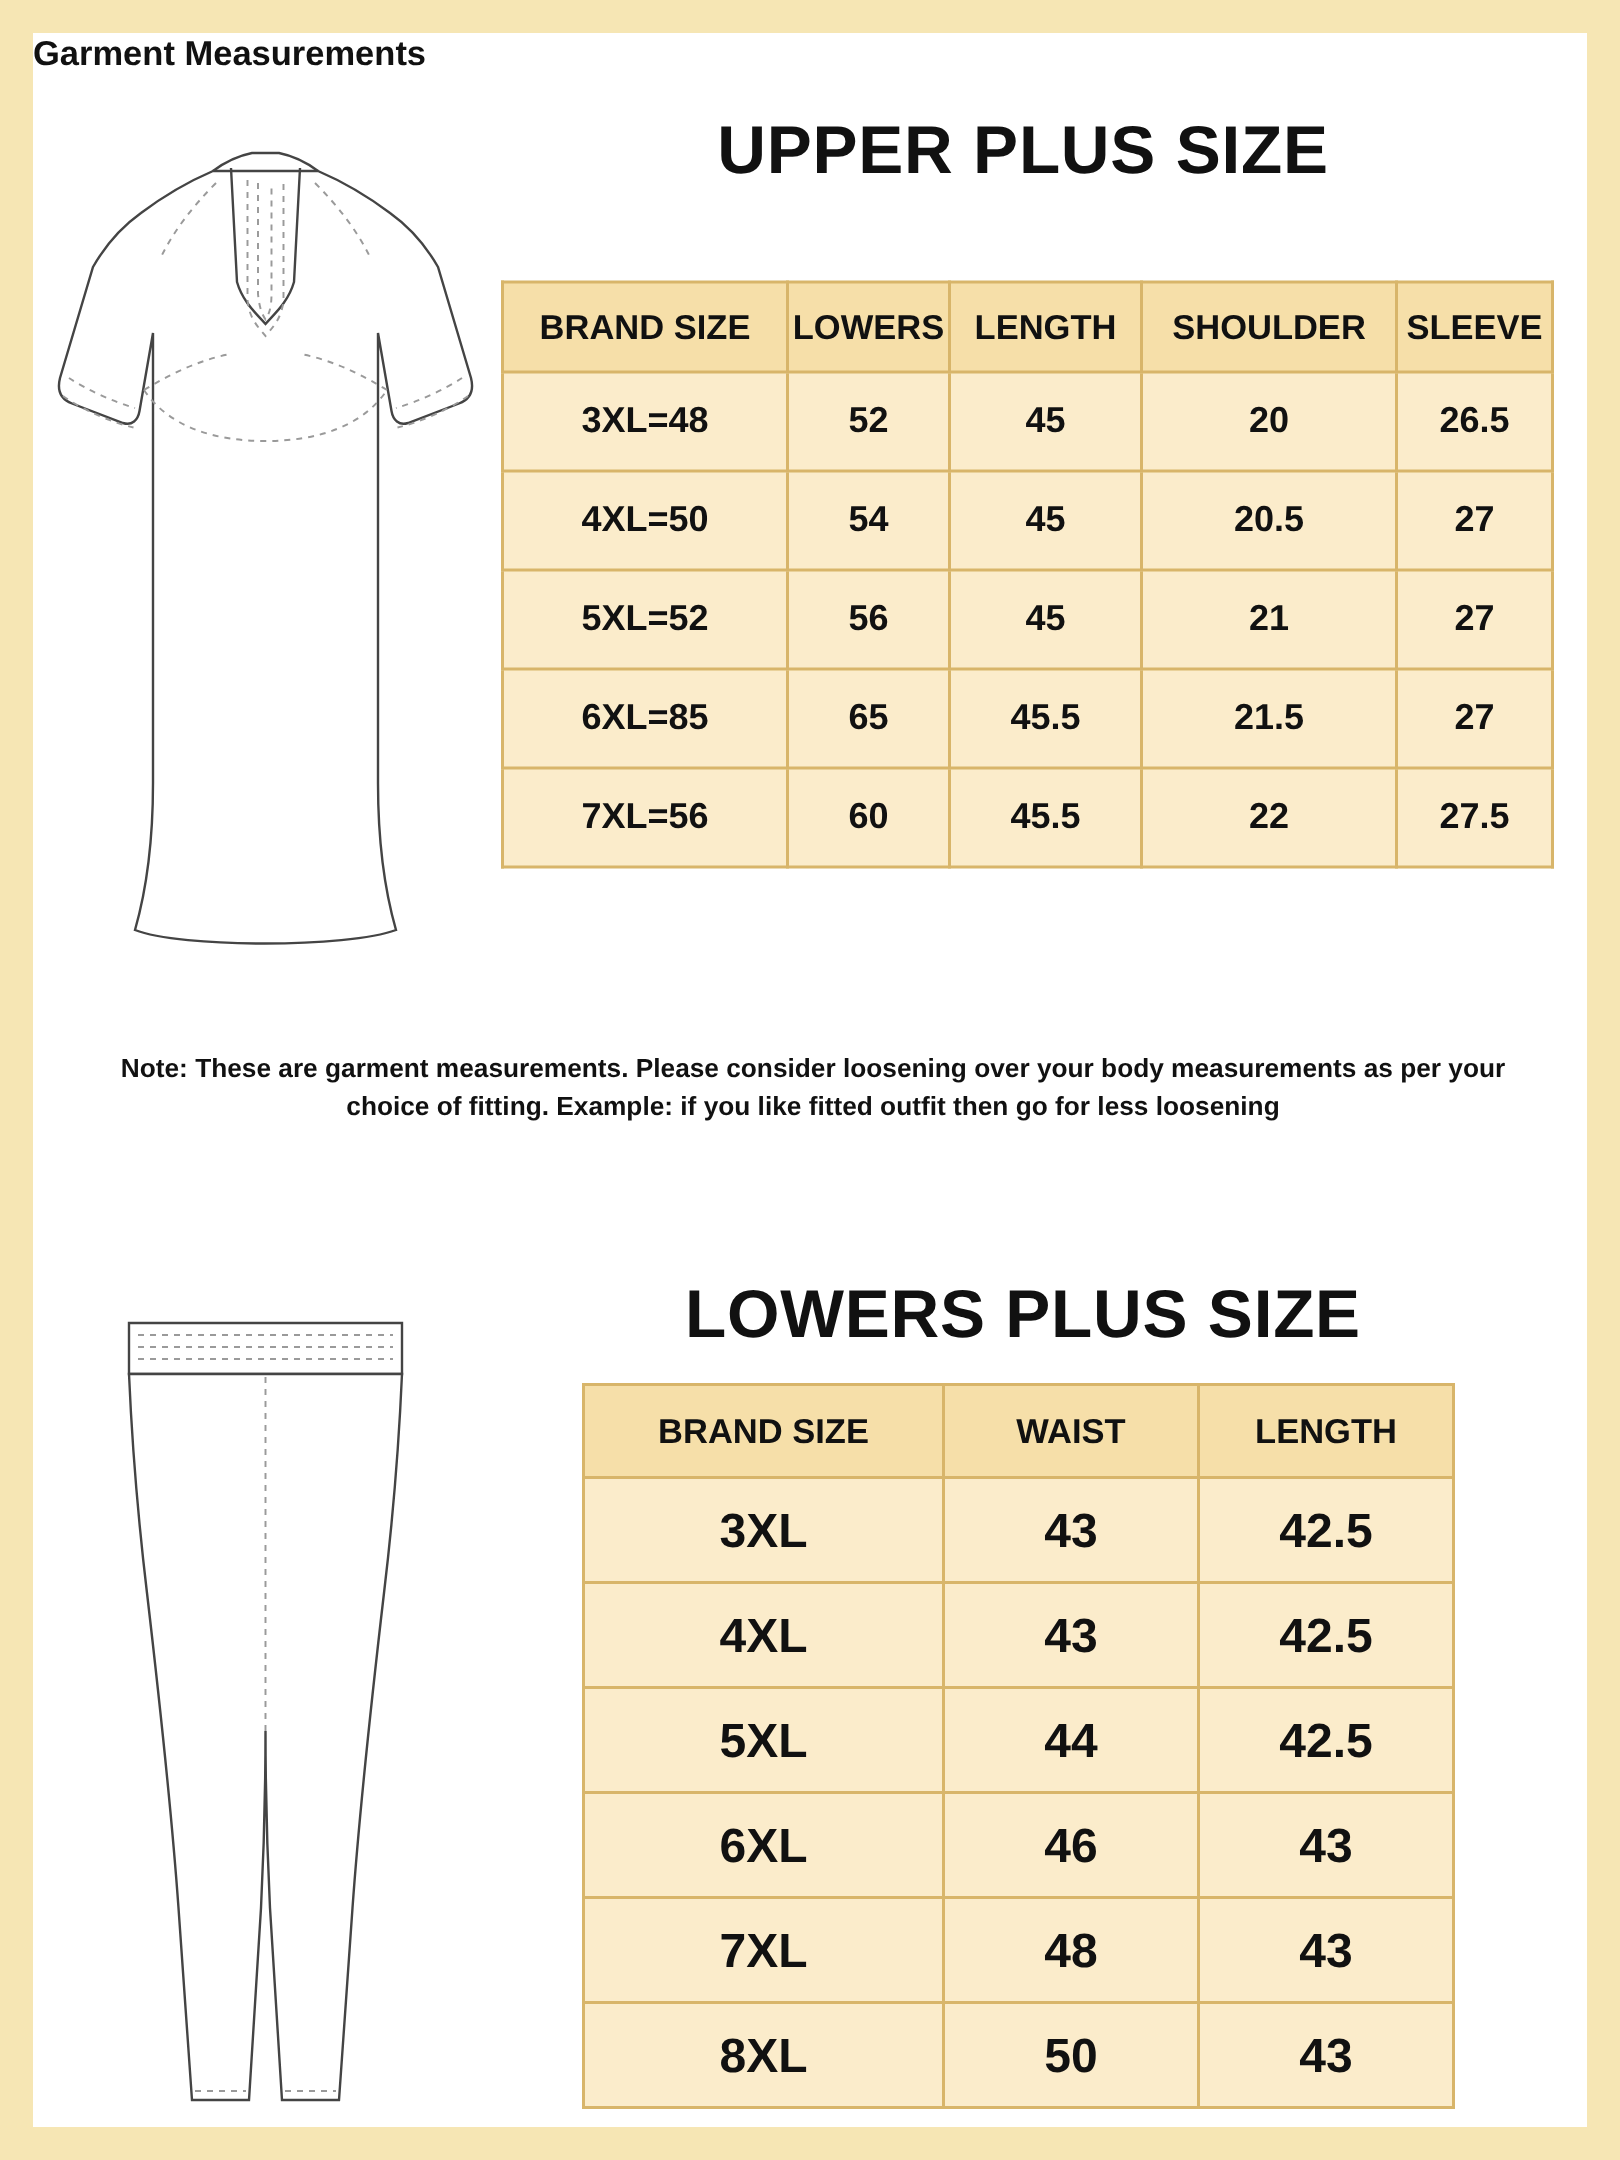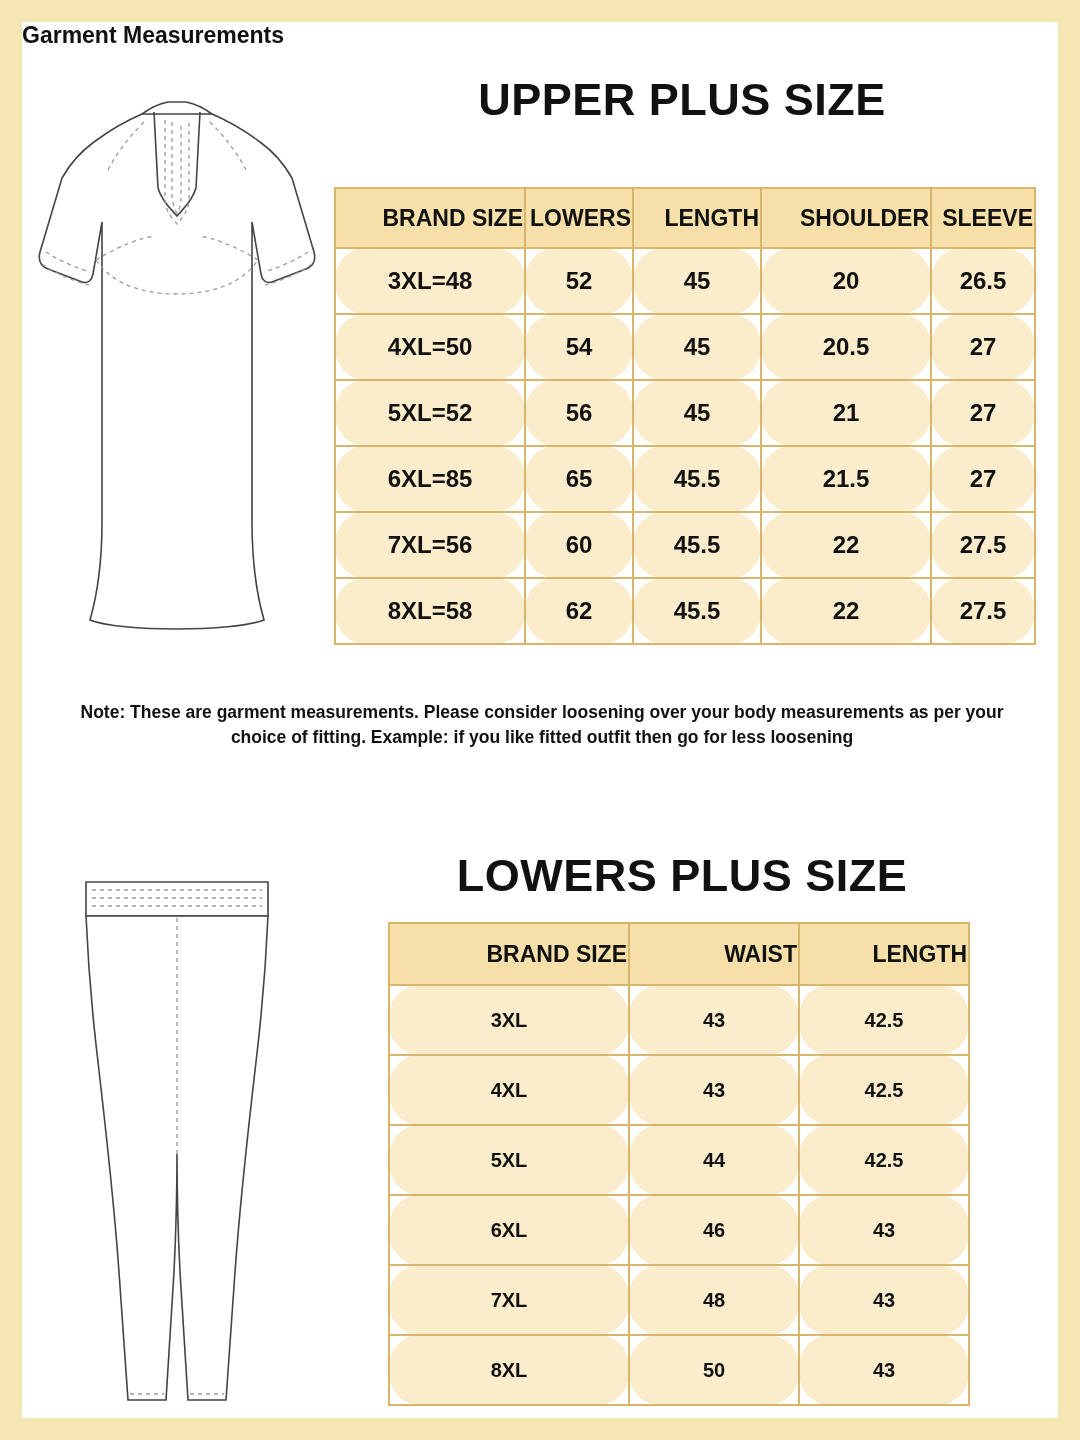--- a/index.html
+++ b/index.html
@@ -62,27 +62,25 @@
   table.size-table td {
     border: 2px solid #d8b56a;
     text-align: center;
     font-weight: bold;
     color: #111111;
   }
   table.size-table th {
     background: #f6dfa9;
     font-size: 23px;
     height: 56px;
-    text-align: right;
   }
   table.size-table td {
     background: #fbeccb;
     font-size: 24px;
     height: 62px;
-    border-radius: 31px;
   }
 
   #upper-table {
     left: 312px;
     top: 165px;
     width: 700px;
   }
   #upper-table col.c0 { width: 190px; }
   #upper-table col.c1 { width: 108px; }
   #upper-table col.c2 { width: 128px; }
@@ -117,21 +115,21 @@
   }
   #lower-table {
     left: 366px;
     top: 100px;
     width: 580px;
   }
   #lower-table col.c0 { width: 240px; }
   #lower-table col.c1 { width: 170px; }
   #lower-table col.c2 { width: 170px; }
   #lower-table th { height: 58px; font-size: 23px; }
-  #lower-table td { height: 66px; font-size: 20px; }
+  #lower-table td { height: 66px; font-size: 32px; }
 
   
   .kurta-art {
     position: absolute;
     left: 10px;
     top: 70px;
     width: 290px;
     height: 570px;
   }
   .pants-art {
@@ -232,27 +230,20 @@
         <tr>
           <td>6XL=85</td>
           <td>65</td>
           <td>45.5</td>
           <td>21.5</td>
           <td>27</td>
         </tr>
         <tr>
           <td>7XL=56</td>
           <td>60</td>
-          <td>45.5</td>
-          <td>22</td>
-          <td>27.5</td>
-        </tr>
-        <tr>
-          <td>8XL=58</td>
-          <td>62</td>
           <td>45.5</td>
           <td>22</td>
           <td>27.5</td>
         </tr>
       </tbody>
     </table>
 
     <div id="upper-note">Note: These are garment measurements. Please consider loosening over your body measurements as per your choice of fitting. Example: if you like fitted outfit then go for less loosening</div>
   </div>
 

